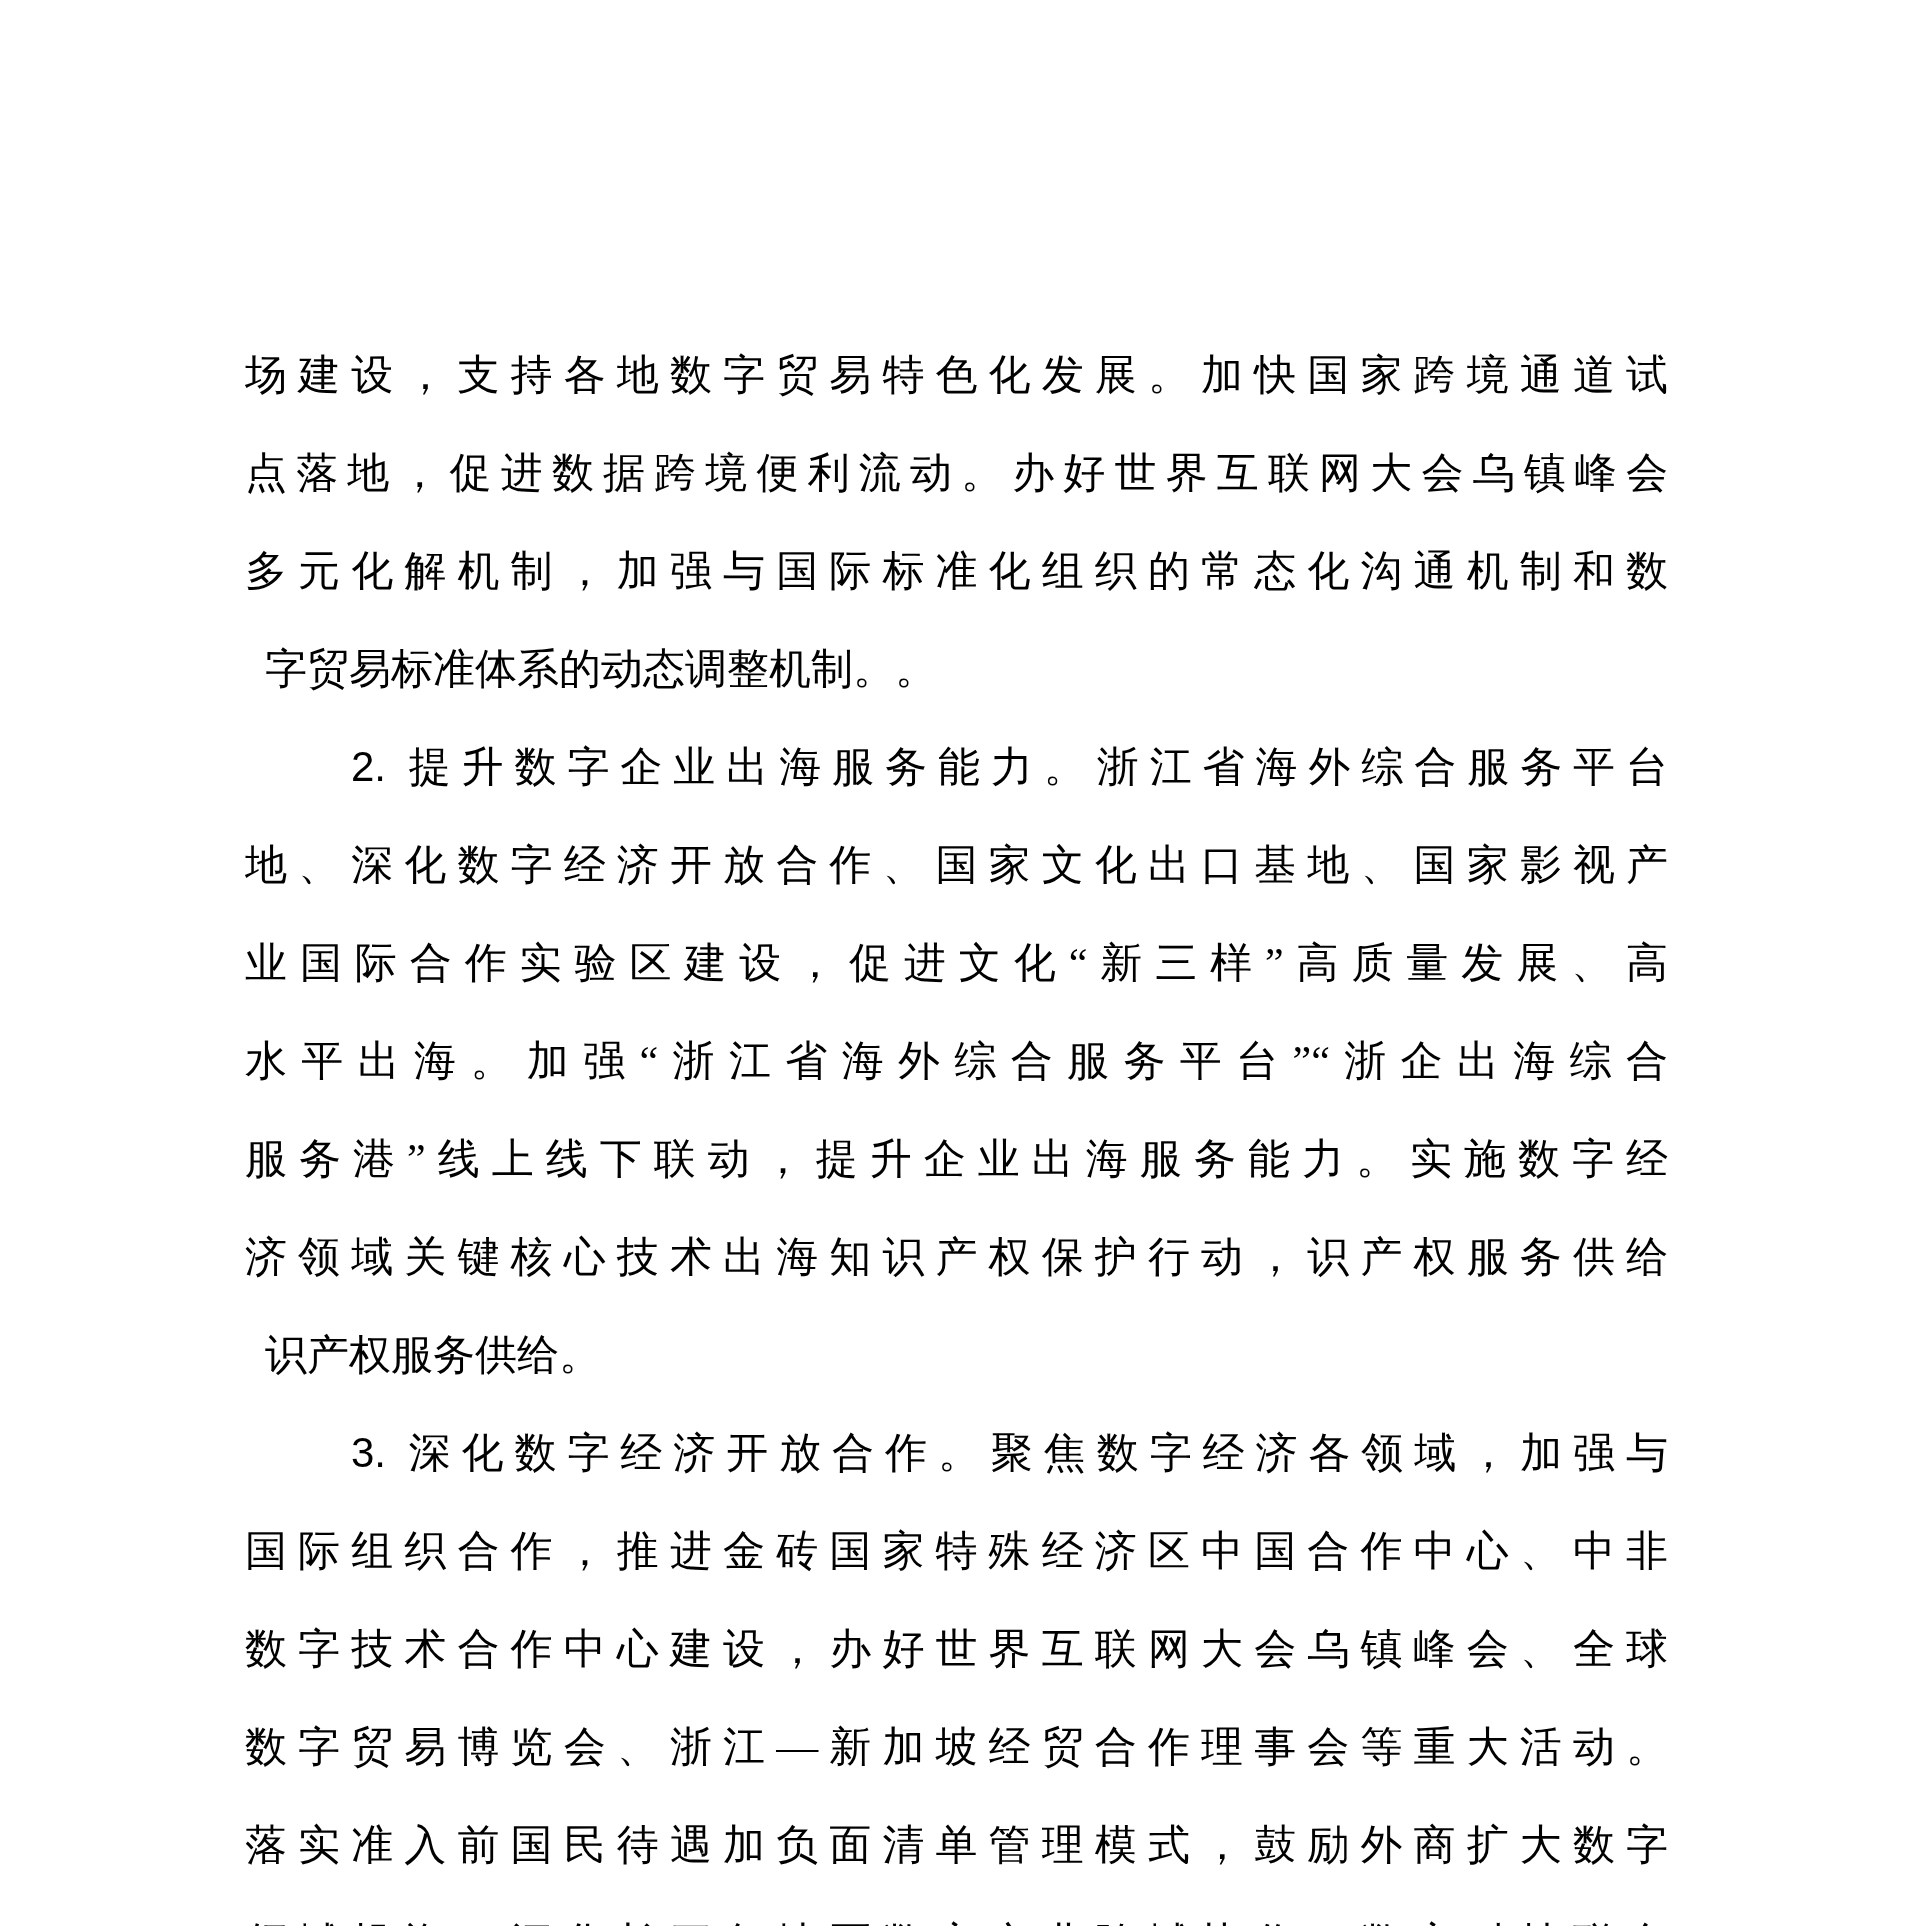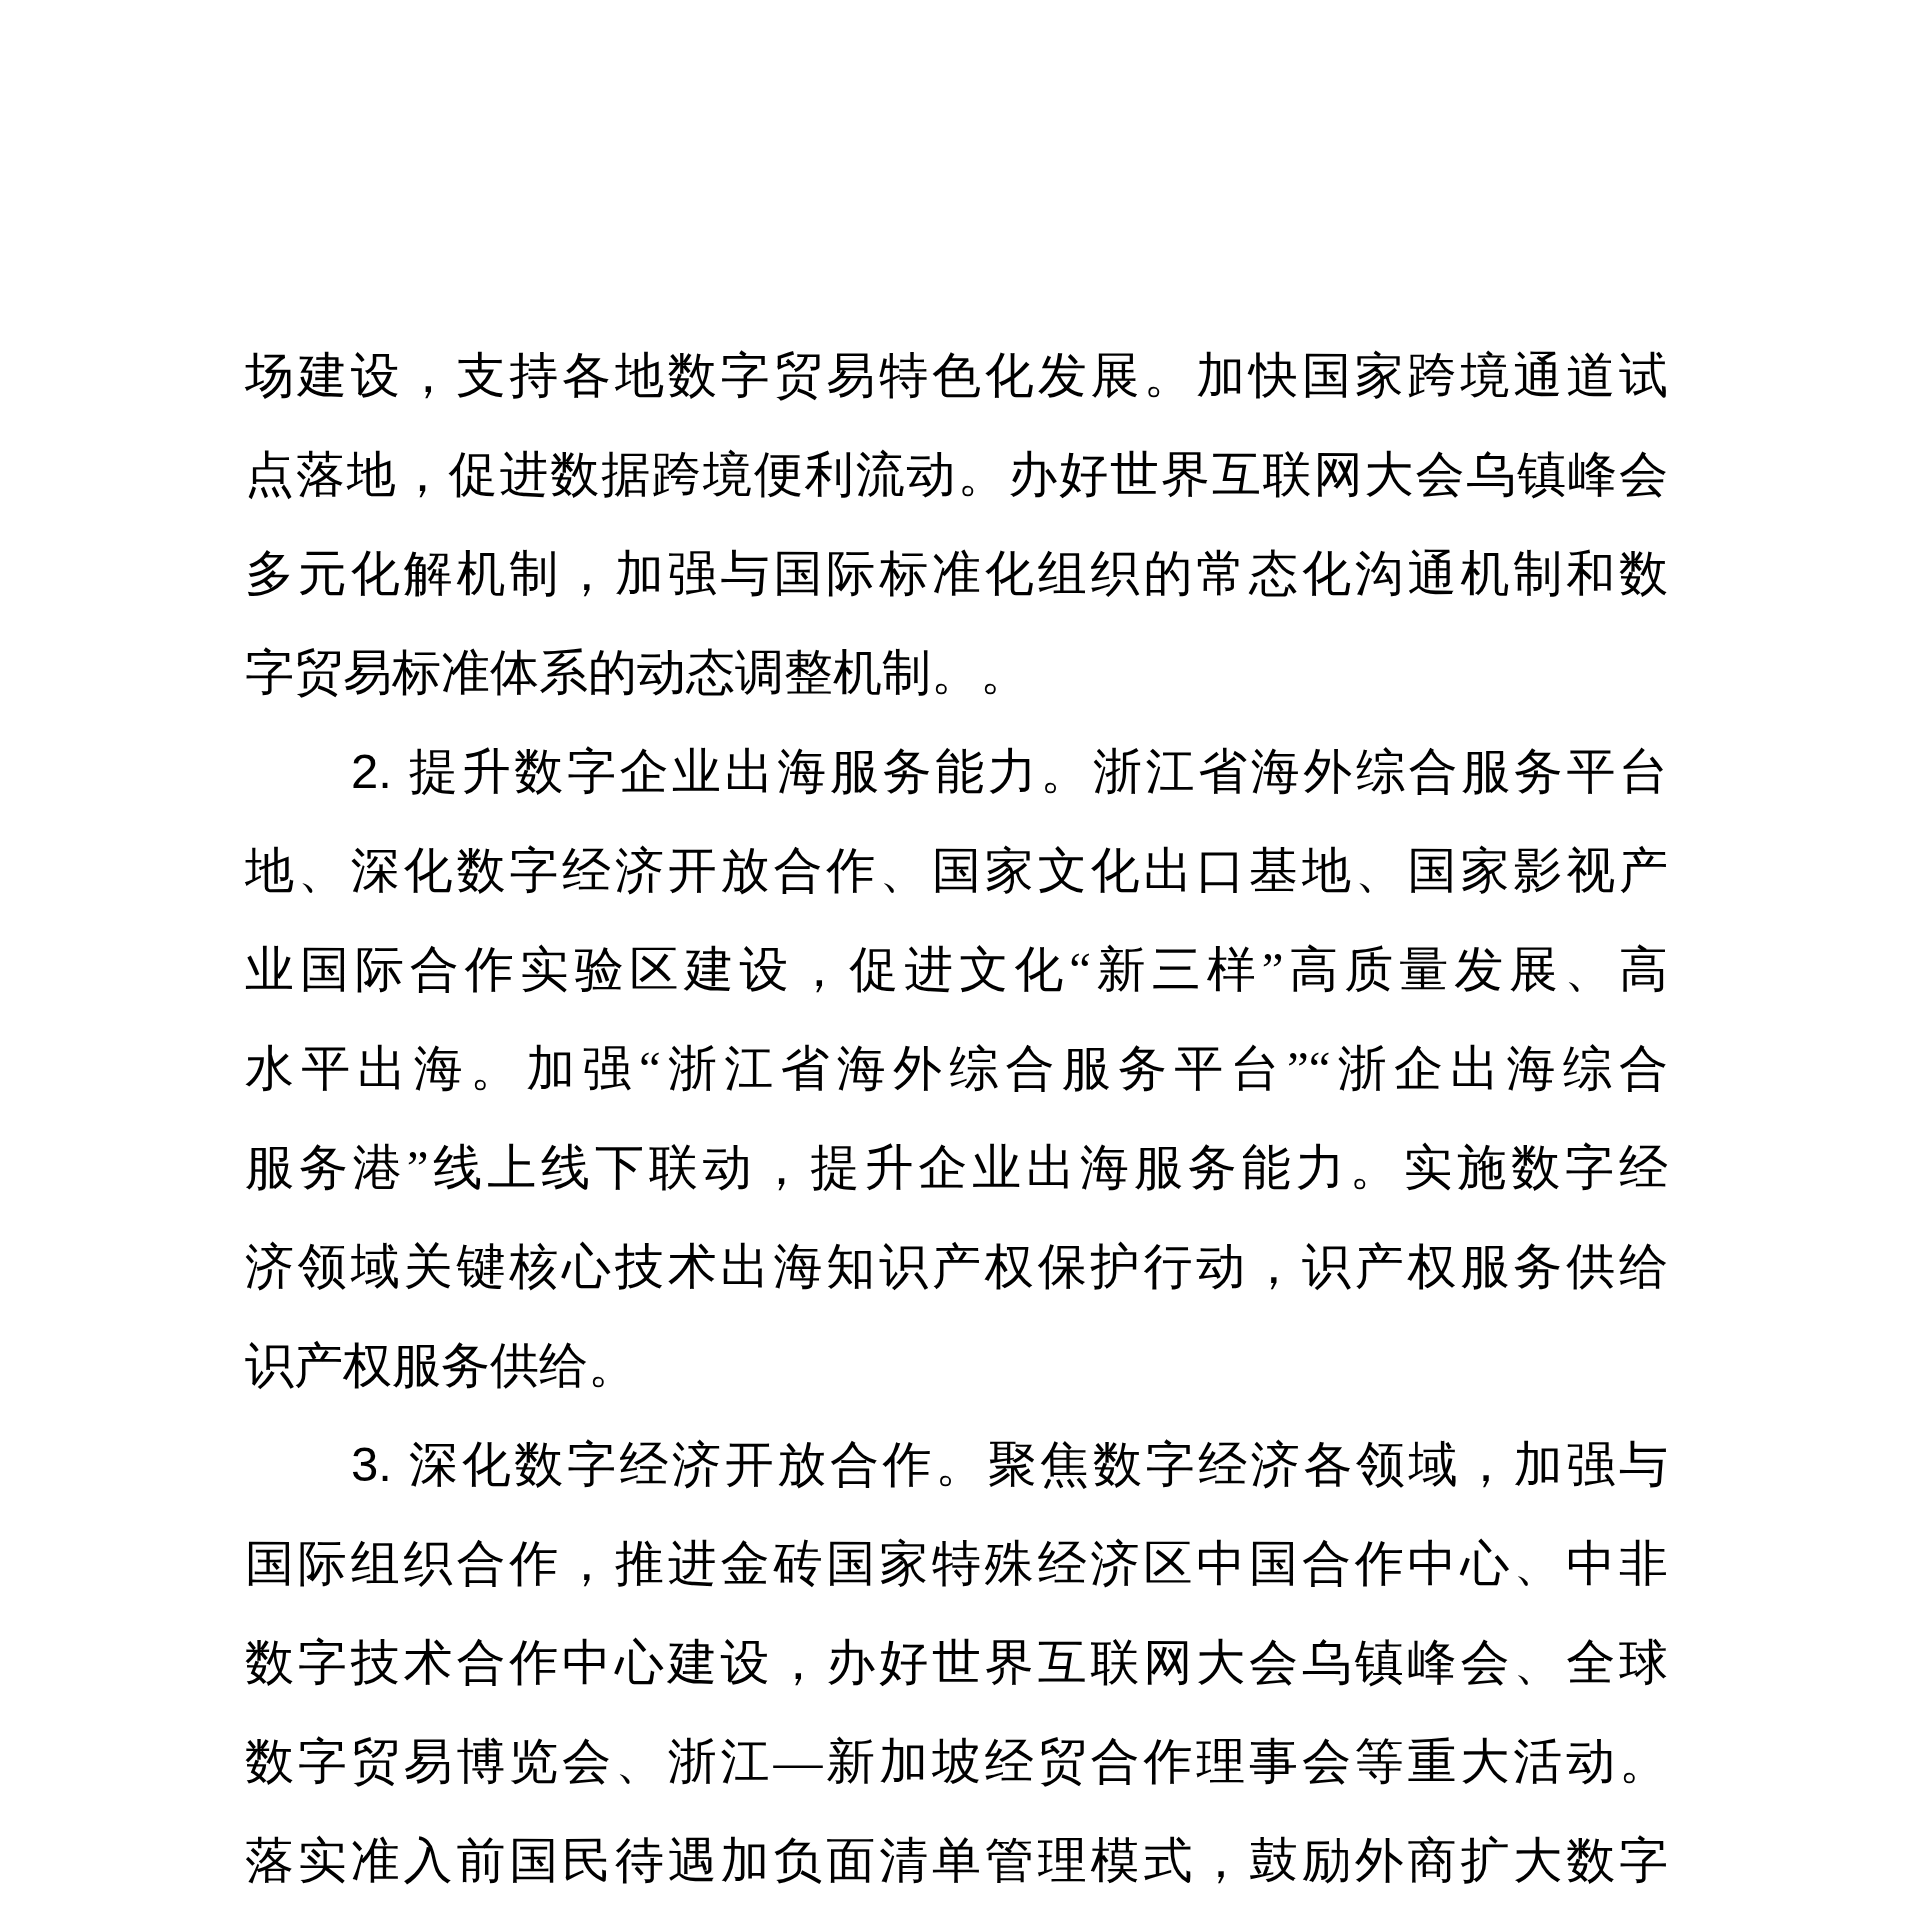--- a/index.html
+++ b/index.html
@@ -15,31 +15,32 @@
     color: #000000;
     overflow: hidden;
   }
   .text-block {
     position: absolute;
     left: 245px;
     top: 326px;
     width: 1423px;
   }
   .line {
-    font-size: 49px;
+    font-size: 42px;
     line-height: 98px;
     letter-spacing: 0;
     text-align: justify;
     text-align-last: justify;
     white-space: nowrap;
   }
   
   .line.short {
     text-align: center;
     text-align-last: left;
+    margin-left: 20px;
   }
   
   .line.indent {
     text-indent: 106px;
   }
   
   .bold-run {
     font-weight: 400;
     font-family: "Liberation Sans", "DejaVu Sans", sans-serif;
   }

